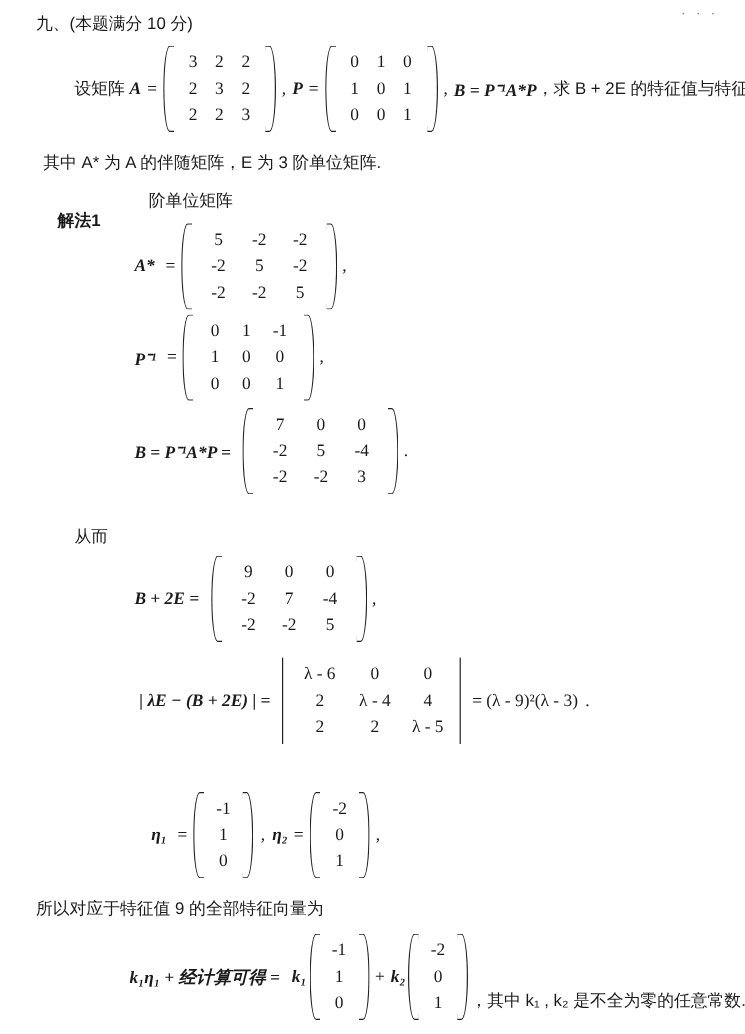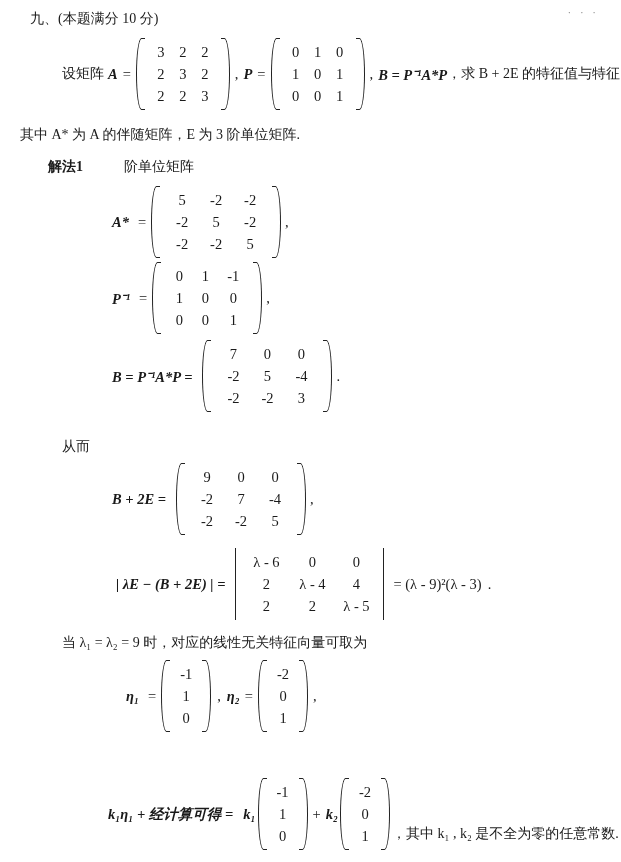--- a/index.html
+++ b/index.html
@@ -30,21 +30,21 @@
     letter-spacing: 3px;
   }
 
   
   .line {
     position: absolute;
     white-space: nowrap;
     font-size: 14.5px;
     line-height: 1;
   }
-  .cn { font-family: Liberation Serif, serif; font-size: 14px; }
+  .cn { font-family: Liberation Sans, sans-serif; font-size: 14px; }
   .bold { font-weight: bold; }
   .mathv { font-family: "Liberation Serif", serif; font-style: italic; font-weight: bold; }
 
   
   .matrix {
     display: inline-flex;
     align-items: center;
     vertical-align: middle;
   }
   .bracket {
@@ -149,23 +149,23 @@
             <span class="mcell" style="width:22px">1</span>
           </span>
       </span>
       <span class="bracket right"></span>
     </span>
     <span style="margin:0 5px;">,</span>
     <span class="mathv">B = P⁻¹A*P</span>
     <span class="cn">，求 B + 2E 的特征值与特征向量，</span>
   </div>
 
-  <div class="line cn" style="left:20px; top:128px;">其中 A* 为 A 的伴随矩阵，E 为 3 阶单位矩阵.</div>
-
-  <div class="line cn bold" style="left:48px; top:160px;">解法1</div>
+  <div class="line cn" style="left:36px; top:128px;">其中 A* 为 A 的伴随矩阵，E 为 3 阶单位矩阵.</div>
+
+  <div class="line cn bold" style="left:48px; top:176px;">解法1</div>
   <div class="line cn" style="left:124px; top:160px;">阶单位矩阵</div>
 
   <div class="eq" style="left:112px; top:186px;">
     <span class="mathv lbl">A*</span>
     <span style="margin:0 5px;">=</span>
     <span class="matrix">
       <span class="bracket left"></span>
       <span class="mrows">
         <span class="mrow">
             <span class="mcell" style="width:34px">5</span>
@@ -289,21 +289,20 @@
             <span class="mcell" style="width:44px">2</span>
             <span class="mcell" style="width:44px">λ - 5</span>
           </span>
       </span>
       <span class="bracket pipe"></span>
     </span>
     <span style="margin-left:8px;">= (λ - 9)²(λ - 3)</span>
     <span style="margin-left:6px;">.</span>
   </div>
 
-  <div class="line cn" style="left:62px; top:636px;">当 λ₁ = λ₂ = 9 时，对应的线性无关特征向量可取为</div>
 
   <div class="eq" style="left:126px; top:660px;">
     <span class="mathv lbl">η₁</span>
     <span style="margin:0 5px;">=</span>
     <span class="matrix">
       <span class="bracket left"></span>
       <span class="mrows">
         <span class="mrow">
             <span class="mcell" style="width:22px">-1</span>
           </span>
@@ -330,20 +329,21 @@
           </span>
         <span class="mrow">
             <span class="mcell" style="width:22px">1</span>
           </span>
       </span>
       <span class="bracket right"></span>
     </span>
     <span style="margin-left:5px;">,</span>
   </div>
 
+  <div class="line cn" style="left:30px; top:750px;">所以对应于特征值 9 的全部特征向量为</div>
 
   <div class="eq" style="left:108px; top:778px;">
     <span class="mathv lbl">k₁η₁ + 经计算可得 =</span>
     <span class="mathv" style="margin-left:6px;">k₁</span>
     <span class="matrix" style="margin-left:2px;">
       <span class="bracket left"></span>
       <span class="mrows">
         <span class="mrow">
             <span class="mcell" style="width:22px">-1</span>
           </span>

